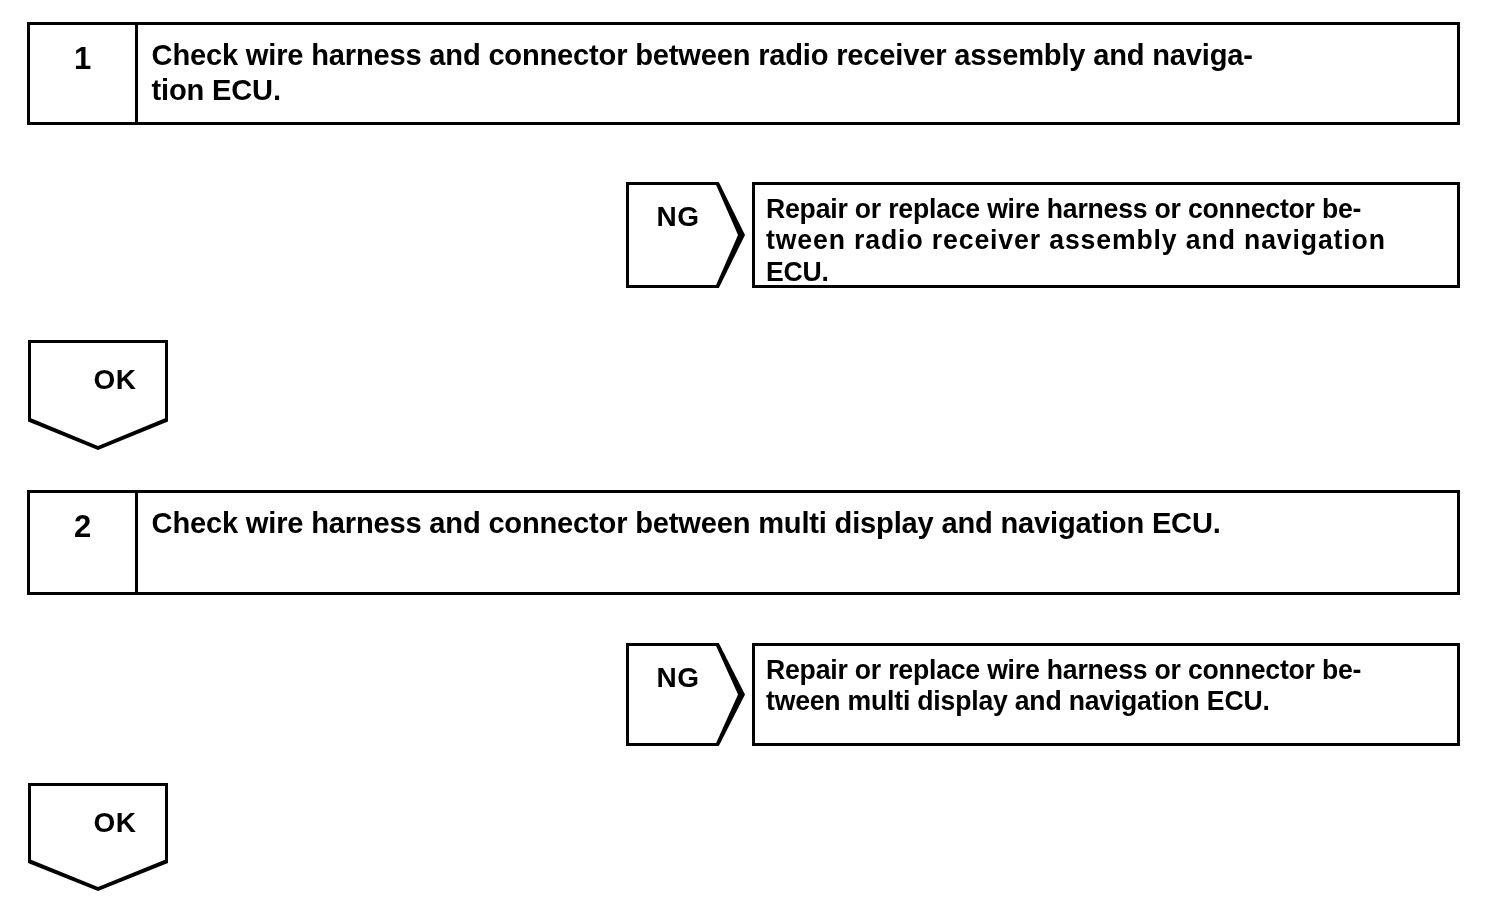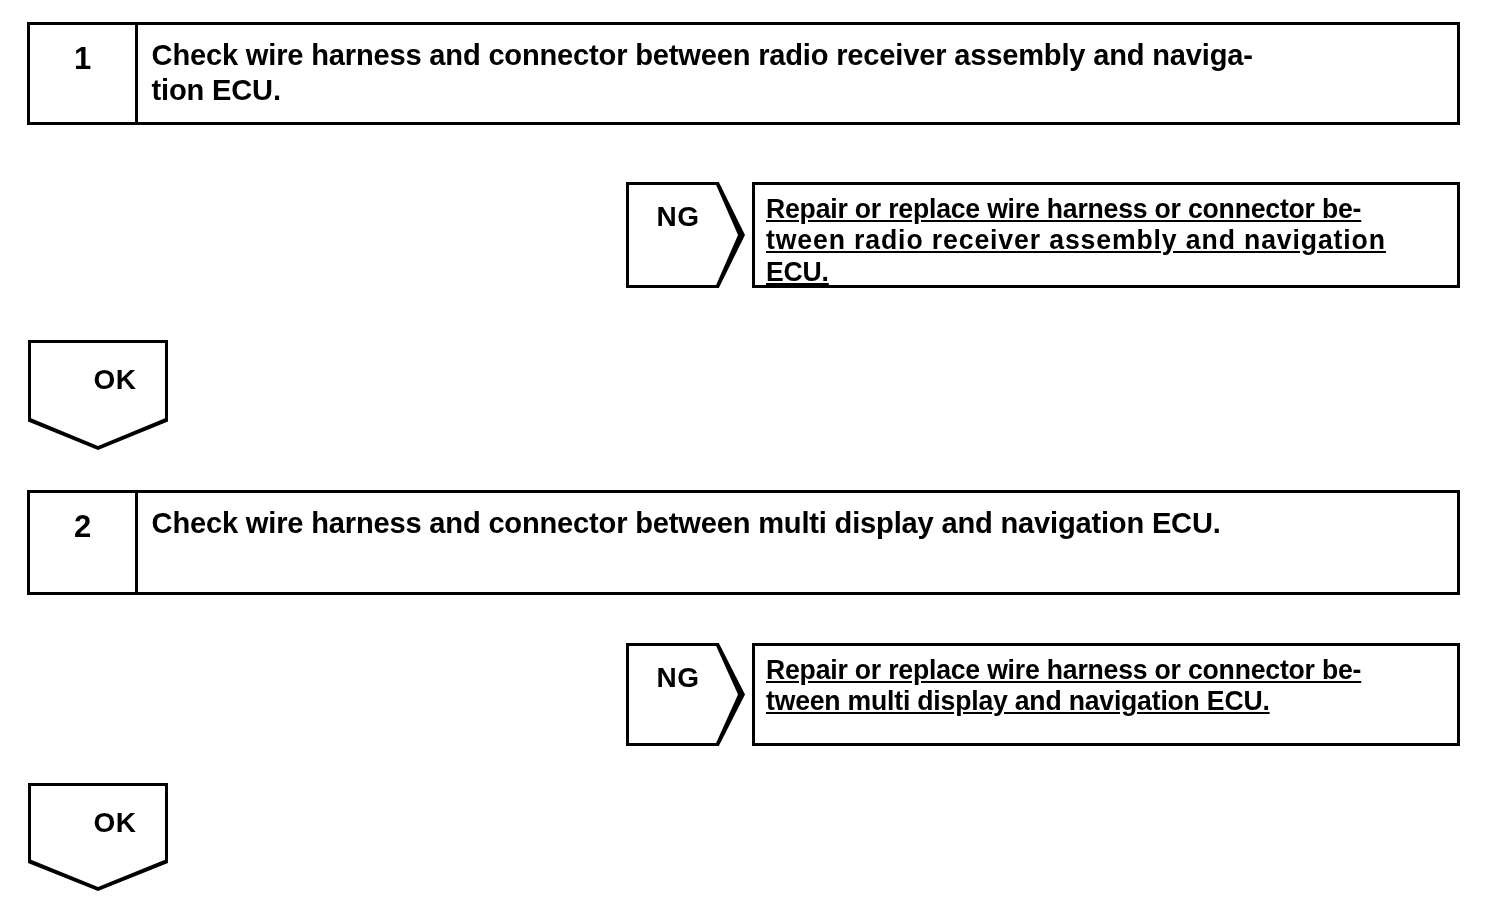--- a/index.html
+++ b/index.html
@@ -87,21 +87,20 @@
     letter-spacing: 0.5px;
   }
 
   
   .repair-box {
     position: absolute;
     box-sizing: border-box;
     border: 3px solid #000;
     background: #fff;
     padding: 9px 8px 0 11px;
-    text-decoration: underline;
   }
   .repair-box .ln {
     display: block;
     white-space: nowrap;
     font-size: 27px;
     font-weight: bold;
     line-height: 1.16;
     letter-spacing: -0.2px;
     transform: scaleX(0.985);
     transform-origin: left top;

